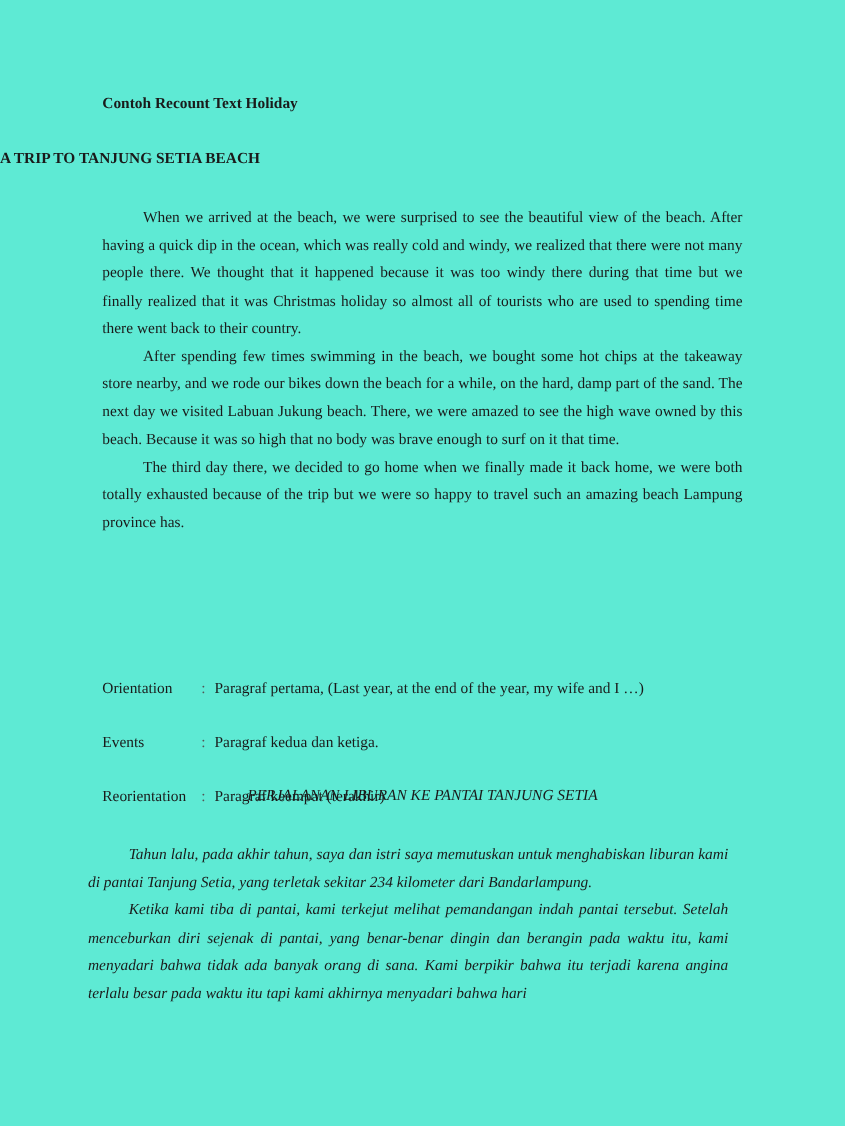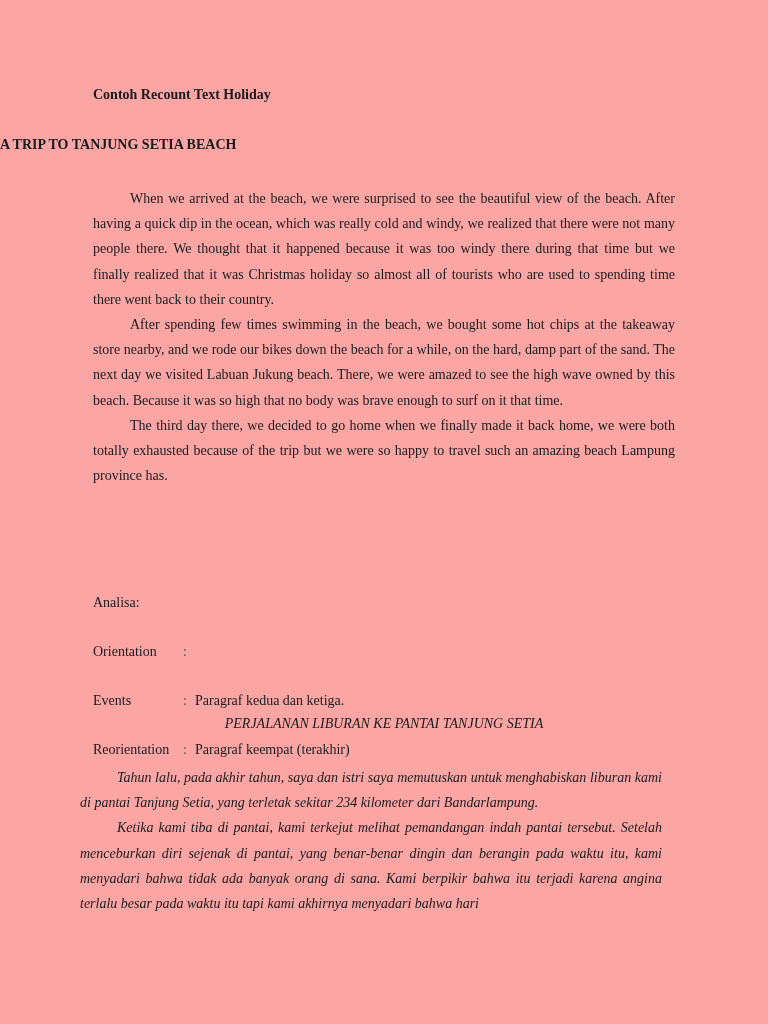--- a/index.html
+++ b/index.html
@@ -1,19 +1,19 @@
 <!DOCTYPE html>
 <html><head>
 <meta charset="utf-8">
 <style>
   html, body { margin: 0; padding: 0; background: #ffffff; }
   body { width: 768px; height: 1024px; overflow: hidden; position: relative; }
   .page {
     position: absolute; left: 0; top: 0; width: 768px; height: 1024px;
-    background: #fca5a5;
+    background: #5eead4;
     font-family: "Liberation Serif", "DejaVu Serif", serif;
     color: #1a1a1a;
     font-size: 14px;
   }
   .doc-heading {
     position: absolute; left: 93px; top: 87px;
     font-weight: bold; font-size: 14px;
   }
   .title {
     position: absolute; left: 0; width: 768px; top: 137px;
@@ -53,24 +53,24 @@
 
   <div class="title">A TRIP TO TANJUNG SETIA BEACH</div>
 
   <div class="body">
     <p class="para">When we arrived at the beach, we were surprised to see the beautiful view of the beach.  After having a quick dip in the ocean, which was really cold and windy, we realized that there were not many people there. We thought that it happened because it was too windy there during that time but we finally realized that it was Christmas holiday so almost all of tourists who are used to spending time there went back to their country.</p>
     <p class="para">After spending few times swimming in the beach, we bought some hot chips at the takeaway store nearby, and we rode our bikes down the beach for a while, on the hard, damp part of the sand.   The next day we visited Labuan Jukung beach. There, we were amazed to see the high wave owned by this beach. Because it was so high that no body was brave enough to surf on it that time.</p>
     <p class="para">The third day there, we decided to go home when we finally made it back home, we were both totally exhausted because of the trip but we were so happy to travel such an amazing beach Lampung province has.</p>
   </div>
 
   <div class="analysis">
-    <div>Analisa:</div>
     <div class="analysis-row">
       <span class="analysis-key">Orientation</span>
       <span class="analysis-sep">:</span>
+      <span class="analysis-val">Paragraf pertama, (Last year, at the end of the year, my wife and I …)</span>
     </div>
     <div class="analysis-row">
       <span class="analysis-key">Events</span>
       <span class="analysis-sep">:</span>
       <span class="analysis-val">Paragraf kedua dan ketiga.</span>
     </div>
     <div class="analysis-row">
       <span class="analysis-key">Reorientation</span>
       <span class="analysis-sep">:</span>
       <span class="analysis-val">Paragraf keempat (terakhir)</span>

